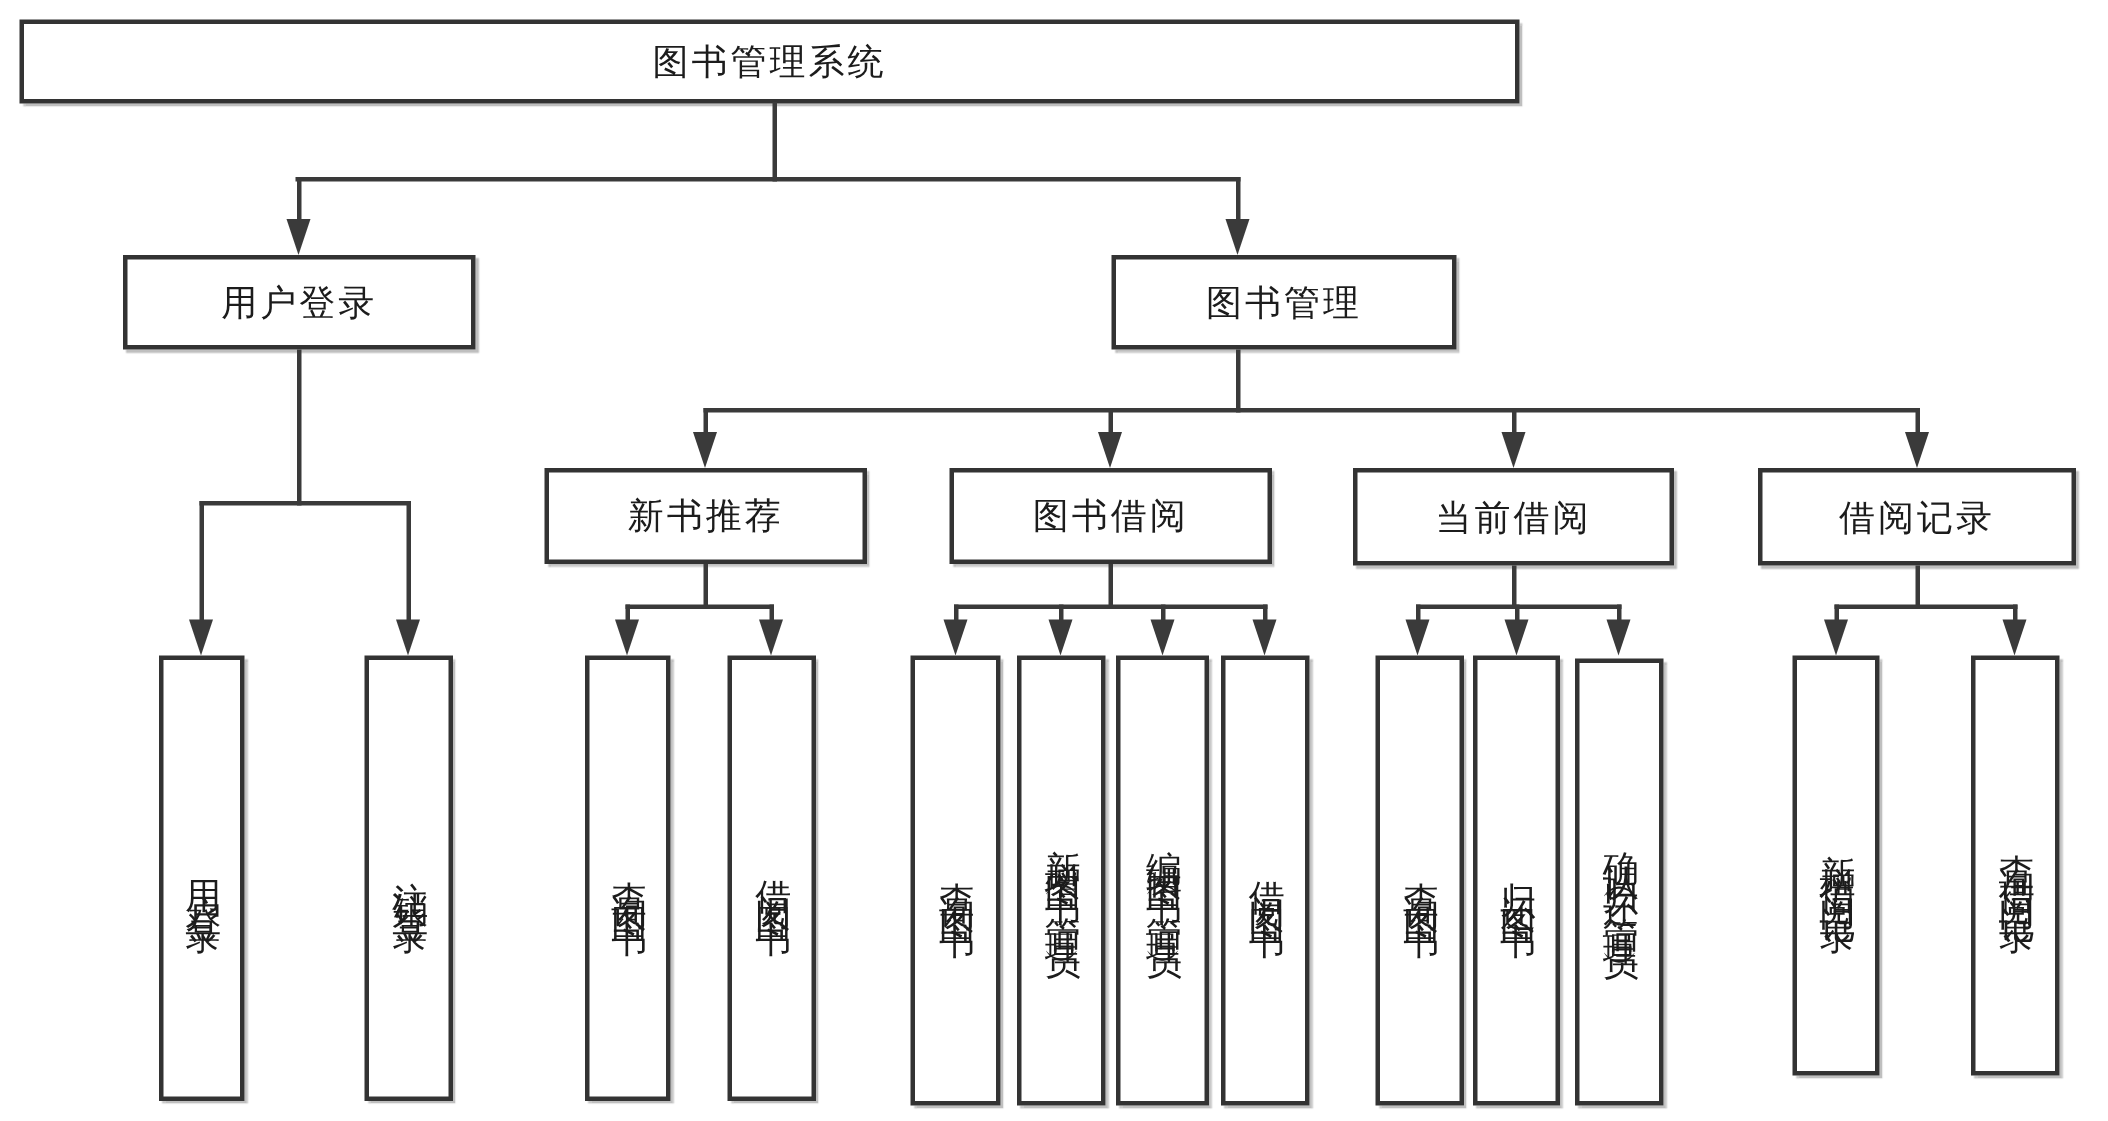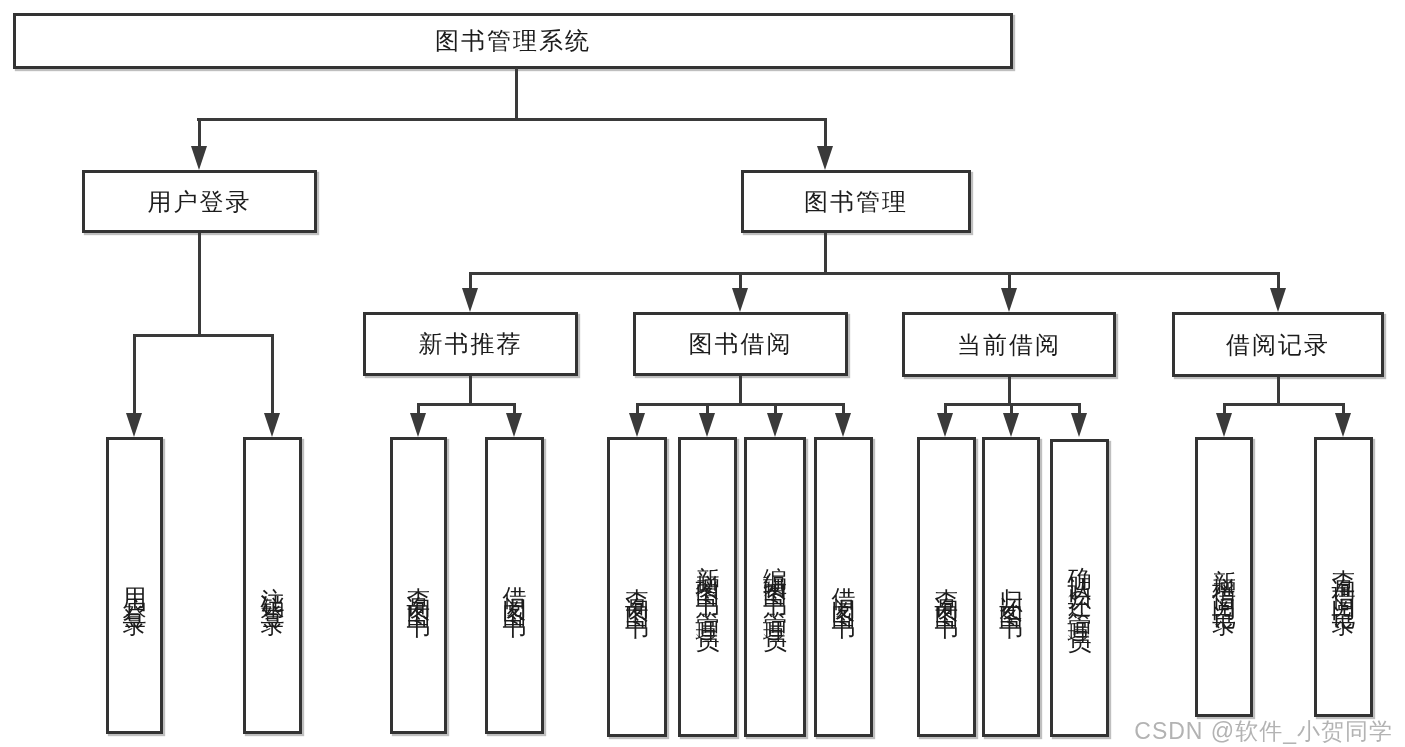--- a/index.html
+++ b/index.html
@@ -188,15 +188,14 @@
     <span class="v-label">确认归还（管理员）</span>
   </div>
 
   <div class="box" style="left:1195px; top:437px; width:58px; height:280px;">
     <span class="v-label">新增借阅记录</span>
   </div>
   <div class="box" style="left:1314px; top:437px; width:59px; height:280px;">
     <span class="v-label">查询借阅记录</span>
   </div>
 
-  <div class="watermark">CSDN @软件_小贺同学</div>
 
 </div>
 
 </body></html>

